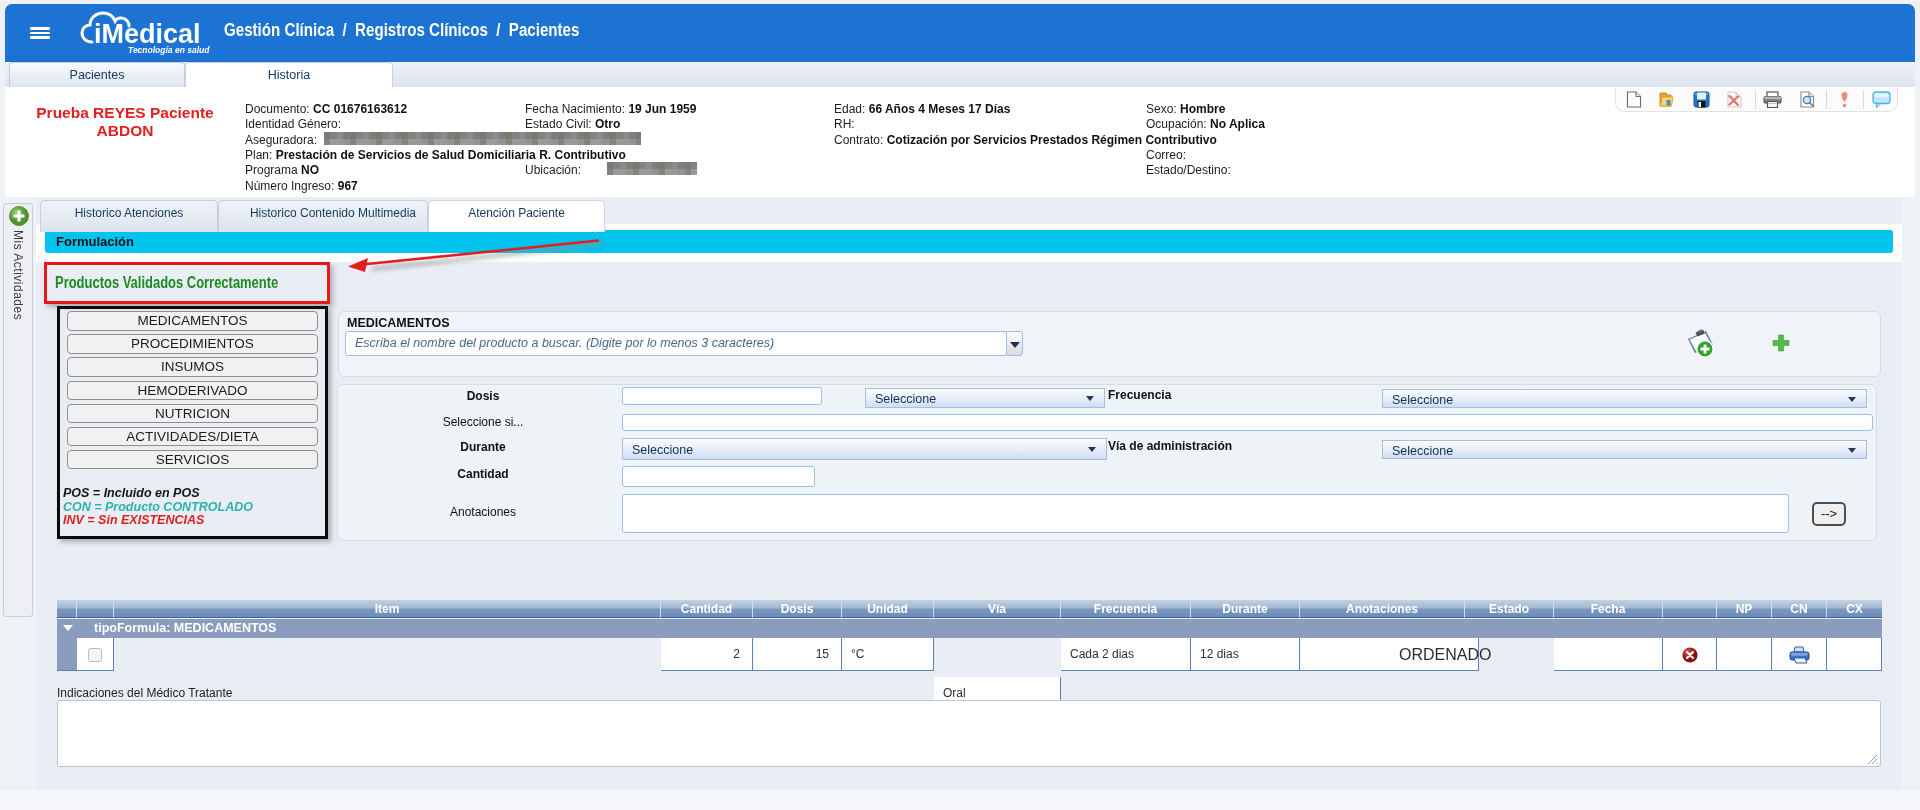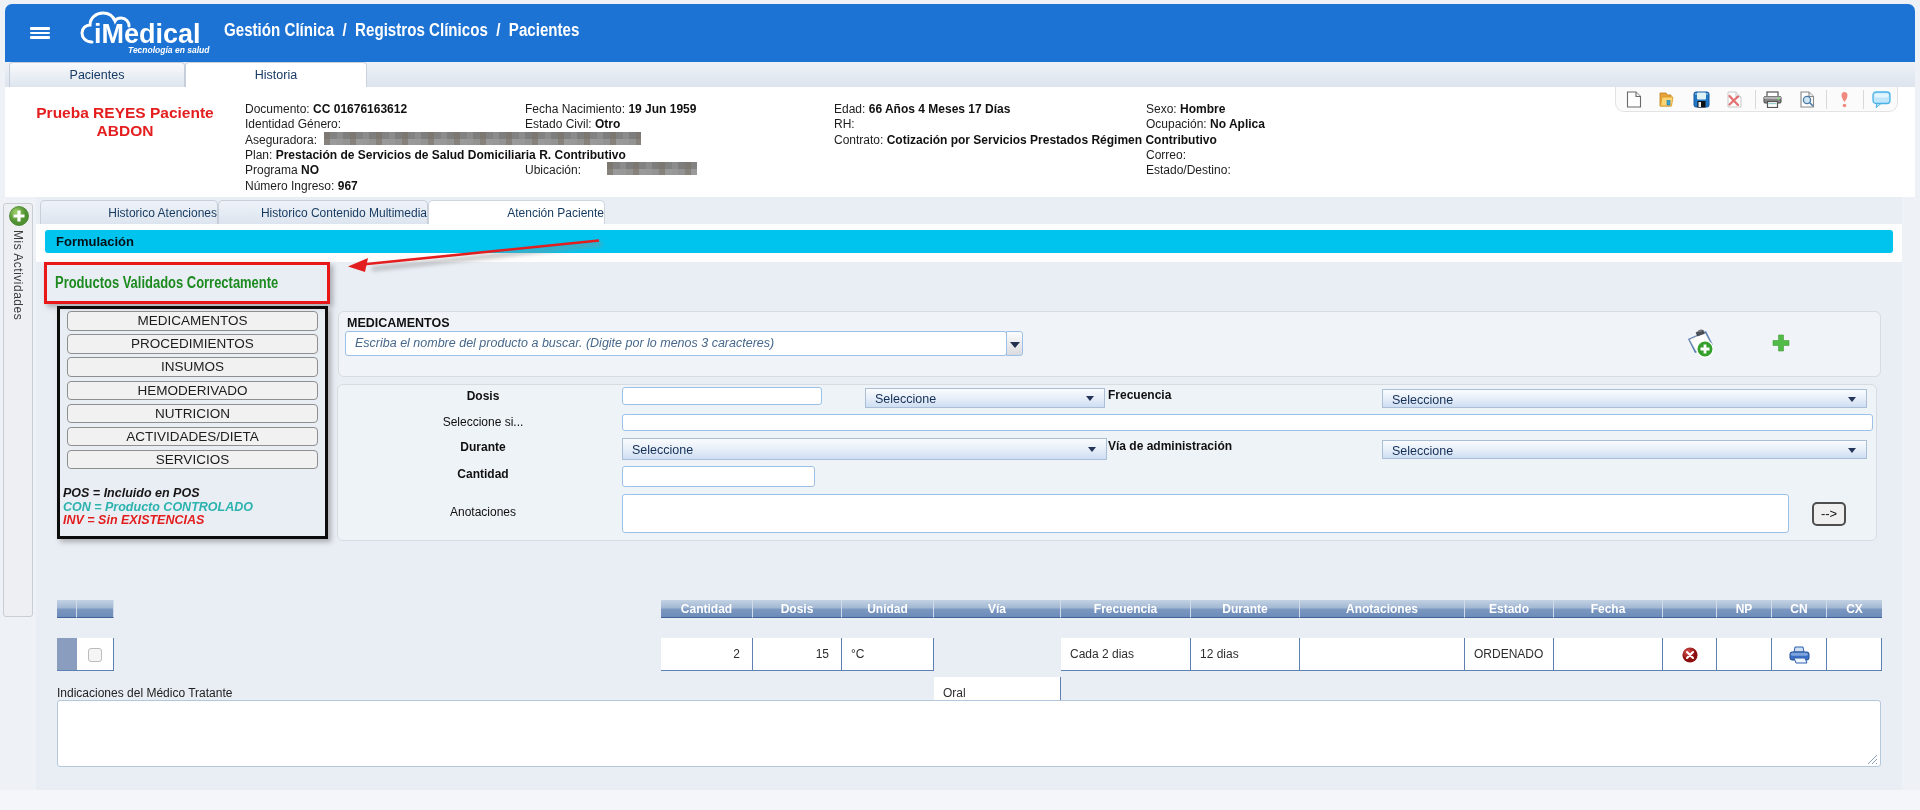--- a/index.html
+++ b/index.html
@@ -20,21 +20,21 @@
 .lbl { position:absolute; font-size:12px; color:#1d1d1d; white-space:nowrap; }
 .lbl b { font-weight:bold; color:#111; }
 .pix { position:absolute; height:13px; background:
  repeating-linear-gradient(90deg, rgba(120,110,100,.55) 0 6px, rgba(60,55,50,.0) 6px 13px, rgba(150,150,150,.5) 13px 19px, rgba(90,85,80,.1) 19px 26px),
  repeating-linear-gradient(0deg, #9a9a9a 0 6px, #828282 6px 13px),
  #8e8c8a; }
 
 #toolbar { left:1615px; top:87px; width:283px; height:25px; background:#fbfbfb; border:1px solid #e3e3e3; border-top:none; border-radius:0 0 9px 9px; }
 .tsep { position:absolute; top:90px; width:1px; height:19px; background:#d9d9d9; }
 
-.tab2 { position:absolute; z-index:3; top:200px; height:24px; font-size:12px; color:#16395f; text-align:right; line-height:24px; background:linear-gradient(#eff3f8,#dce4ef); border:1px solid #c6cfda; border-bottom:none; border-radius:5px 5px 0 0; }
+.tab2 { position:absolute; z-index:3; top:200px; height:32px; font-size:12px; color:#16395f; text-align:center; line-height:24px; background:linear-gradient(#eff3f8,#dce4ef); border:1px solid #c6cfda; border-bottom:none; border-radius:5px 5px 0 0; }
 .tab2.act { background:#fff; border-color:#cdd5df; }
 
 #sidebar { left:3px; top:203px; width:30px; height:414px; background:#edeff2; border:1px solid #c9ced4; border-radius:3px; }
 #sidetxt { left:9px; top:230px; width:16px; color:#3b3b3b; font-size:12px; writing-mode:vertical-rl; letter-spacing:.5px; }
 
 #contentbg { left:36px; top:197px; width:1866px; height:593px; background:#e9eef5; }
 #whitestrip { left:36px; top:224px; width:1866px; height:38px; background:#fdfdfe; }
 #cyanbar { left:45px; top:230px; width:1848px; height:23px; background:#00c3ee; border-radius:3px; font-size:13px; font-weight:bold; color:#031018; line-height:23px; padding-left:11px; }
 #redbox { left:44px; top:262px; width:286px; height:42px; border:3.5px solid #e81818; box-shadow:3px 3px 5px rgba(110,110,110,.5); }
 #pvc { left:55px; top:262px; height:42px; line-height:42px; color:#1c8a1f; font-weight:bold; font-size:16px; transform:scaleX(.81); transform-origin:0 50%; }
@@ -65,21 +65,21 @@
 <div class="abs" id="appbar"></div>
 <div class="abs" id="burger">
     <div style="top:27px"></div>
     <div style="top:31.5px"></div>
     <div style="top:36px"></div>
   </div>
 <div class="abs" id="logo"></div>
 <div class="abs" id="crumb">Gestión Clínica&nbsp; /&nbsp; Registros Clínicos&nbsp; /&nbsp; Pacientes</div>
 <div class="abs" id="tabs1">
  <div class="tab1" style="left:4px;width:176px;">Pacientes</div>
- <div class="tab1 act" style="left:180px;width:182px;">Historia</div>
+ <div class="tab1 act" style="left:180px;width:208px;">Historia</div>
 </div>
 <div class="abs" id="ppanel"></div>
 <div class="abs" id="pname">Prueba REYES Paciente<br>ABDON</div>
 
 <div class="lbl" style="left:245px;top:102px;">Documento: <b>CC 01676163612</b></div>
 <div class="lbl" style="left:245px;top:117px;">Identidad Género:</div>
 <div class="lbl" style="left:245px;top:133px;">Aseguradora:</div>
 <div class="pix" style="left:324px;top:132px;width:317px;"></div>
 <div class="lbl" style="left:245px;top:148px;">Plan: <b>Prestación de Servicios de Salud Domiciliaria R. Contributivo</b></div>
 <div class="lbl" style="left:245px;top:163px;">Programa <b>NO</b></div>
@@ -176,43 +176,45 @@
   </div>
 <div class="flbl b" style="left:437px;top:467px;width:92px;text-align:center;">Cantidad</div>
 <div class="inp" style="left:622px;top:466px;width:193px;height:21px;"></div>
 <div class="flbl" style="left:437px;top:505px;width:92px;text-align:center;">Anotaciones</div>
 <div class="inp" style="left:622px;top:494px;width:1167px;height:39px;"></div>
 <div class="abs" style="left:1812px;top:502px;width:34px;height:24px;background:#efefef;border:2px solid #4e4e4e;border-radius:5px;text-align:center;line-height:20px;font-size:13px;color:#111;">--&gt;</div>
 
 <div class="abs" id="tbl">
  <div class="th" style="left:0px;width:20px;"></div>
  <div class="th" style="left:20px;width:37px;"></div>
+ <div class="th" style="left:57px;width:547px;">Item</div>
  <div class="th" style="left:604px;width:92px;">Cantidad</div>
  <div class="th" style="left:696px;width:89px;">Dosis</div>
  <div class="th" style="left:785px;width:92px;">Unidad</div>
  <div class="th" style="left:877px;width:127px;">Vía</div>
  <div class="th" style="left:1004px;width:130px;">Frecuencia</div>
  <div class="th" style="left:1134px;width:109px;">Durante</div>
  <div class="th" style="left:1243px;width:165px;">Anotaciones</div>
  <div class="th" style="left:1408px;width:89px;">Estado</div>
  <div class="th" style="left:1497px;width:109px;">Fecha</div>
  <div class="th" style="left:1606px;width:54px;"></div>
  <div class="th" style="left:1660px;width:55px;">NP</div>
  <div class="th" style="left:1715px;width:55px;">CN</div>
  <div class="th" style="left:1770px;width:55px;border-right:none;">CX</div>
+ <div id="grow"><span style="display:inline-block;width:0;height:0;border-left:5px solid transparent;border-right:5px solid transparent;border-top:6px solid #fff;margin:0 21px 1px 6px;vertical-align:middle;"></span>tipoFormula: MEDICAMENTOS</div>
  <div class="td" style="left:0px;width:20px;background:#8a9dbe;border-right:none;"></div>
  <div class="td" style="left:20px;width:37px;border-right:1px solid #5f80b2;"></div>
  <div class="td" style="left:604px;width:92px;text-align:right;padding-right:12px;">2</div>
  <div class="td" style="left:696px;width:89px;text-align:right;padding-right:12px;">15</div>
  <div class="td" style="left:785px;width:92px;padding-left:9px;">°C</div>
  <div class="td" style="left:877px;width:127px;padding-left:9px;margin-top:39px;">Oral</div>
  <div class="td" style="left:1004px;width:130px;padding-left:9px;">Cada 2 dias</div>
  <div class="td" style="left:1134px;width:109px;padding-left:9px;">12 dias</div>
  <div class="td" style="left:1243px;width:165px;"></div>
- <div class="td" style="left:1408px;width:89px;padding-left:9px;font-size:12px;">ORDENADO</div>
+ <div class="td" style="left:1333px;width:89px;padding-left:9px;font-size:16px;">ORDENADO</div>
  <div class="td" style="left:1497px;width:109px;"></div>
  <div class="td" style="left:1606px;width:54px;"></div>
  <div class="td" style="left:1660px;width:55px;"></div>
  <div class="td" style="left:1715px;width:55px;"></div>
  <div class="td" style="left:1770px;width:55px;"></div>
  <div class="abs" style="left:31px;top:48px;width:14px;height:14px;background:#f5f5f5;border:1px solid #bbb;border-radius:3px;"></div>
  <svg class="abs" style="left:1625px;top:47px;" width="16" height="16" viewBox="0 0 16 16">
   <defs>
         <radialGradient id="rg" cx=".35" cy=".3">
           <stop offset="0" stop-color="#d9534f"></stop>

